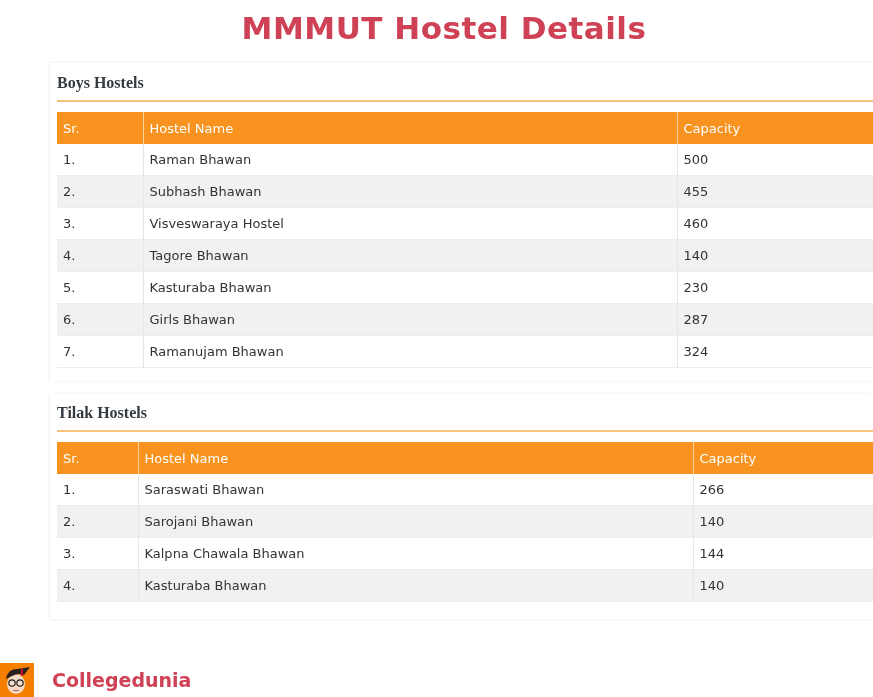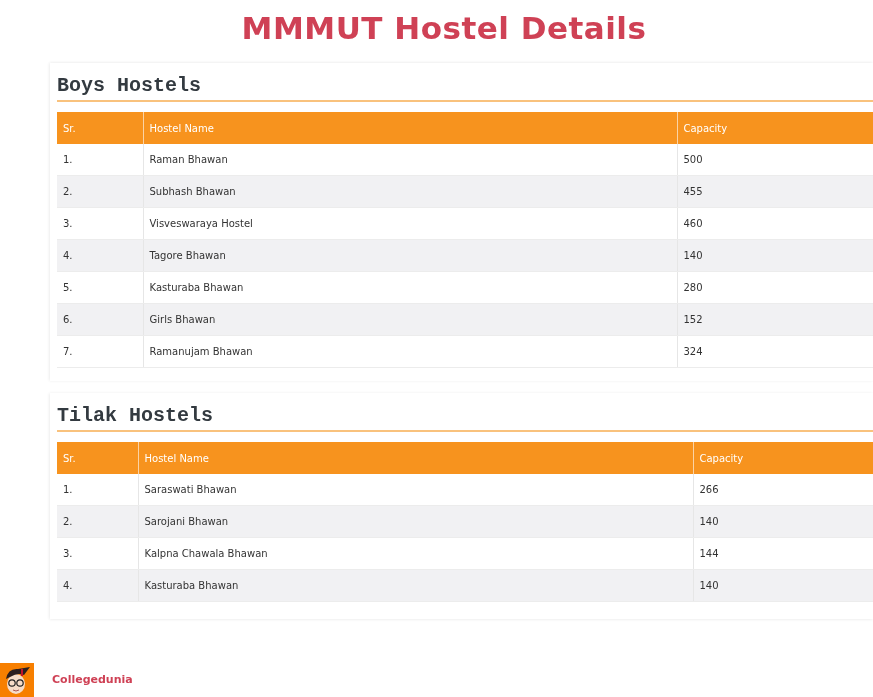--- a/index.html
+++ b/index.html
@@ -1,31 +1,31 @@
 <!DOCTYPE html>
 <html><head>
 <meta charset="utf-8">
 <style>
   html, body { margin: 0; padding: 0; background: #ffffff; }
   body { width: 873px; height: 697px; position: relative; overflow: hidden; font-family: "Liberation Sans", sans-serif; }
   .title { position: absolute; left: 0; top: 10px; width: 888px; text-align: center; font-family: "DejaVu Sans", sans-serif; font-weight: bold; font-size: 31px; color: #cf4155; letter-spacing: 0.5px; }
   .card { position: absolute; left: 50px; width: 823px; background: #fff; box-shadow: -1px 0 3px rgba(0,0,0,0.06), 0 -1px 3px rgba(0,0,0,0.04); }
   .card.boys { top: 63px; height: 318px; }
   .card.girls { top: 393px; height: 226px; box-shadow: -1px 0 3px rgba(0,0,0,0.06), 0 1px 3px rgba(0,0,0,0.04); }
-  .section-title { position: absolute; left: 7px; font-family: Liberation Mono, monospace; font-weight: bold; font-size: 20px; color: #333a40; }
+  .section-title { position: absolute; left: 7px; font-family: Liberation Serif, serif; font-weight: bold; font-size: 16px; color: #333a40; }
   .rule { position: absolute; left: 7px; right: 0; height: 2px; background: #f9c27d; }
-  table { position: absolute; left: 7px; width: 816px; border-collapse: collapse; font-family: "DejaVu Sans", sans-serif; font-size: 10px; }
+  table { position: absolute; left: 7px; width: 816px; border-collapse: collapse; font-family: "DejaVu Sans", sans-serif; font-size: 13px; }
   th { background: #f7931e; color: #fff; font-weight: normal; text-align: left; height: 32px; padding: 0 0 0 6px; border-right: 1px solid #fbd3a5; }
   th:last-child { border-right: none; }
   td { color: #333; height: 31px; padding: 0 0 0 6px; border-right: 1px solid #e6e6e6; border-bottom: 1px solid #ececec; }
   td:last-child { border-right: none; }
   tr.alt td { background: #f1f1f3; }
   .footer { position: absolute; left: 0; top: 662px; height: 35px; display: flex; align-items: center; }
   .logo { width: 34px; height: 34px; background: #f77f00; position: relative; overflow: hidden; }
-  .brand { margin-left: 18px; font-family: "DejaVu Sans", sans-serif; font-weight: bold; font-size: 11px; color: #cf4155; }
+  .brand { margin-left: 18px; font-family: "DejaVu Sans", sans-serif; font-weight: bold; font-size: 19px; color: #cf4155; }
 </style>
 </head>
 <body>
 
 <div class="title">MMMUT Hostel Details</div>
 
 <div class="card boys">
   <div class="section-title" style="top:11px">Boys Hostels</div>
   <div class="rule" style="top:37px"></div>
   <table style="top:49px">
@@ -58,26 +58,26 @@
           <td>460</td>
         </tr>
       <tr class="alt">
           <td>4.</td>
           <td>Tagore Bhawan</td>
           <td>140</td>
         </tr>
       <tr>
           <td>5.</td>
           <td>Kasturaba Bhawan</td>
-          <td>280</td>
+          <td>230</td>
         </tr>
       <tr class="alt">
           <td>6.</td>
           <td>Girls Bhawan</td>
-          <td>152</td>
+          <td>287</td>
         </tr>
       <tr>
           <td>7.</td>
           <td>Ramanujam Bhawan</td>
           <td>324</td>
         </tr>
     </tbody>
   </table>
 </div>
 

